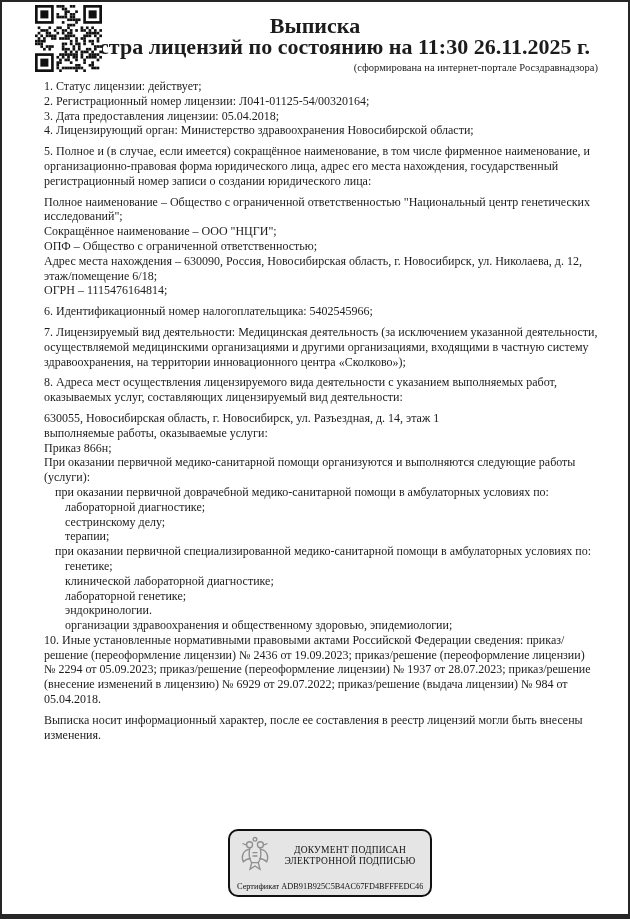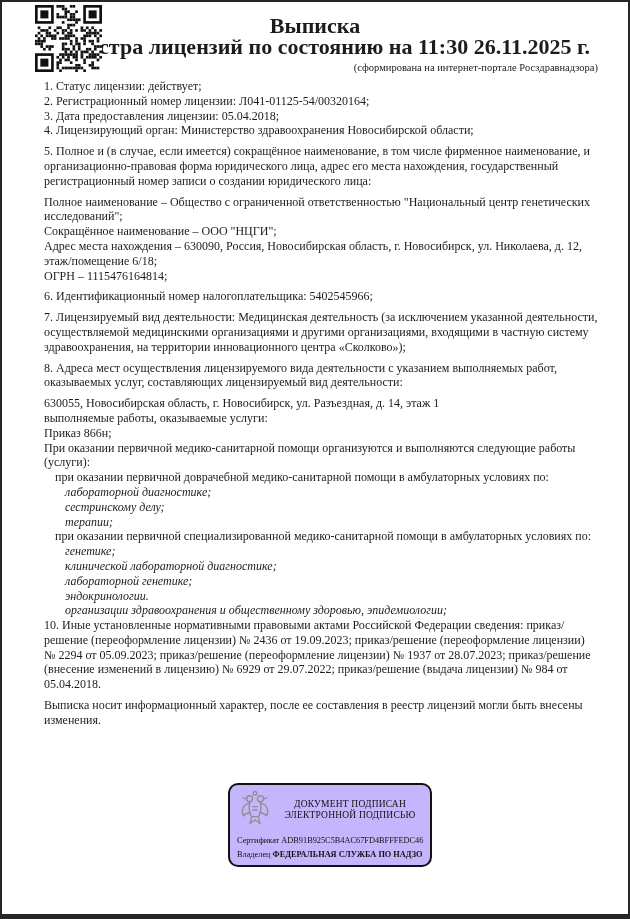--- a/index.html
+++ b/index.html
@@ -20,28 +20,28 @@
   .subtitle{font-size:10.5px;line-height:12px;text-align:right;padding-right:30px;margin-top:5px;color:#222;}
   main{
     padding:5px 30px 0 42px;
     font-size:12px;
     line-height:14.8px;
     text-align:left;
   }
   main p{margin:0;padding:0;}
   main p.gap{margin-top:6px;}
   main p.i1{text-indent:11px;}
-  main p.i2{text-indent:21px;font-style:italic;}
+  main p.i2{text-indent:21px;}
   .stamp{
-    position:absolute;left:226px;top:781px;
-    width:204px;height:84px;
+    position:absolute;left:226px;top:827px;
+    width:204px;height:68px;
     box-sizing:border-box;
     border:2px solid #111;
     border-radius:10px;
-    background:#c4b5fd;
+    background:#e5e5e5;
     padding:5px 7px 4px 7px;
     overflow:hidden;
   }
   .stamp-top{position:relative;height:40px;}
   .emblem{position:absolute;left:1px;top:0;width:34px;height:40px;}
   .stamp-header{
     margin-left:40px;height:40px;
     display:flex;flex-direction:column;justify-content:center;
     text-align:center;font-size:9.5px;line-height:11px;letter-spacing:.2px;color:#111;
   }
@@ -265,20 +265,21 @@
   </header>
 
   <main>
       <p class="">1. Статус лицензии: действует;</p>
       <p class="">2. Регистрационный номер лицензии: Л041-01125-54/00320164;</p>
       <p class="">3. Дата предоставления лицензии: 05.04.2018;</p>
       <p class="">4. Лицензирующий орган: Министерство здравоохранения Новосибирской области;</p>
       <p class="gap ">5. Полное и (в случае, если имеется) сокращённое наименование, в том числе фирменное наименование, и организационно-правовая форма юридического лица, адрес его места нахождения, государственный регистрационный номер записи о создании юридического лица:</p>
       <p class="gap ">Полное наименование – Общество с ограниченной ответственностью "Национальный центр генетических исследований";</p>
       <p class="">Сокращённое наименование – ООО "НЦГИ";</p>
+      <p class="">ОПФ – Общество с ограниченной ответственностью;</p>
       <p class="">Адрес места нахождения – 630090, Россия, Новосибирская область, г. Новосибирск, ул. Николаева, д. 12, этаж/помещение 6/18;</p>
       <p class="">ОГРН – 1115476164814;</p>
       <p class="gap ">6. Идентификационный номер налогоплательщика: 5402545966;</p>
       <p class="gap ">7. Лицензируемый вид деятельности: Медицинская деятельность (за исключением указанной деятельности, осуществляемой медицинскими организациями и другими организациями, входящими в частную систему здравоохранения, на территории инновационного центра «Сколково»);</p>
       <p class="gap ">8. Адреса мест осуществления лицензируемого вида деятельности с указанием выполняемых работ, оказываемых услуг, составляющих лицензируемый вид деятельности:</p>
       <p class="gap ">630055, Новосибирская область, г. Новосибирск, ул. Разъездная, д. 14, этаж 1</p>
       <p class="">выполняемые работы, оказываемые услуги:</p>
       <p class="">Приказ 866н;</p>
       <p class="">При оказании первичной медико-санитарной помощи организуются и выполняются следующие работы (услуги):</p>
       <p class="i1">при оказании первичной доврачебной медико-санитарной помощи в амбулаторных условиях по:</p>

